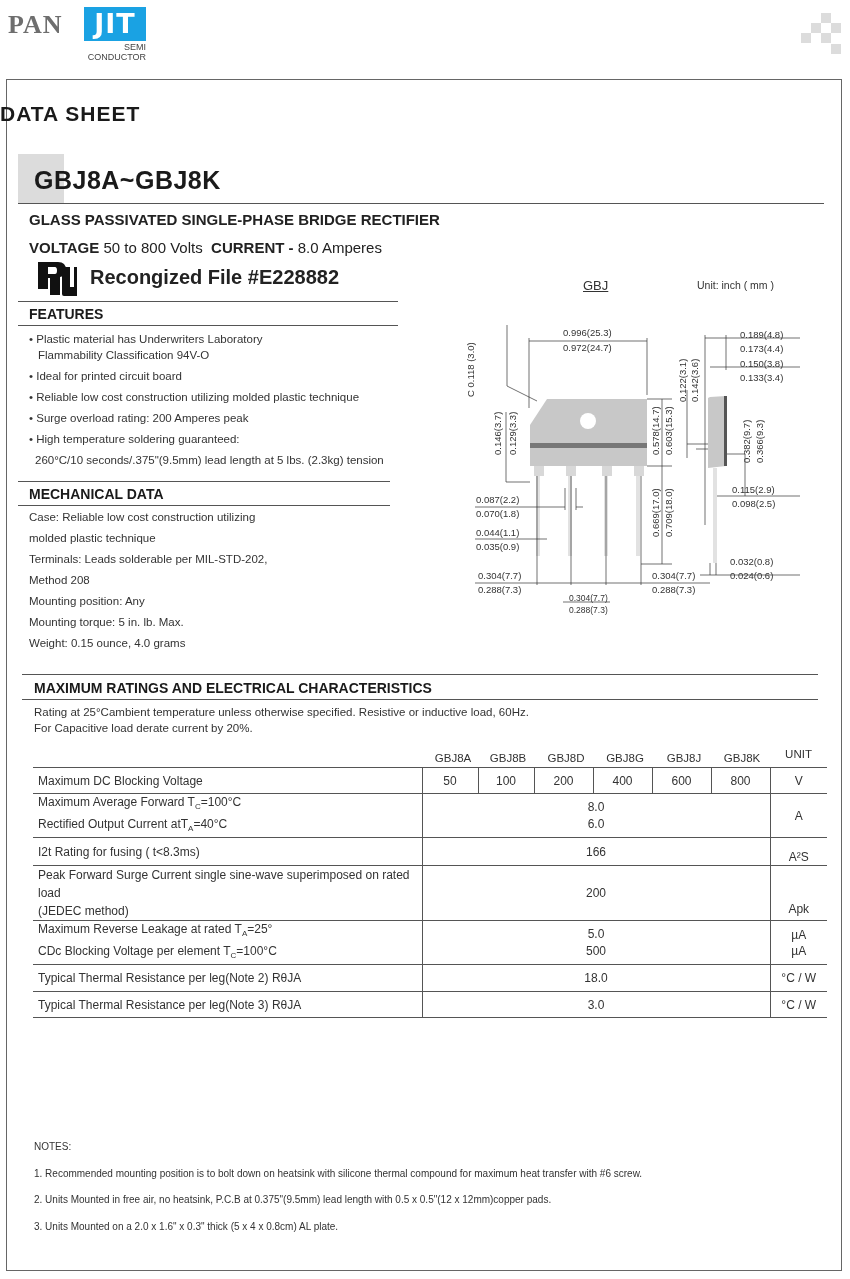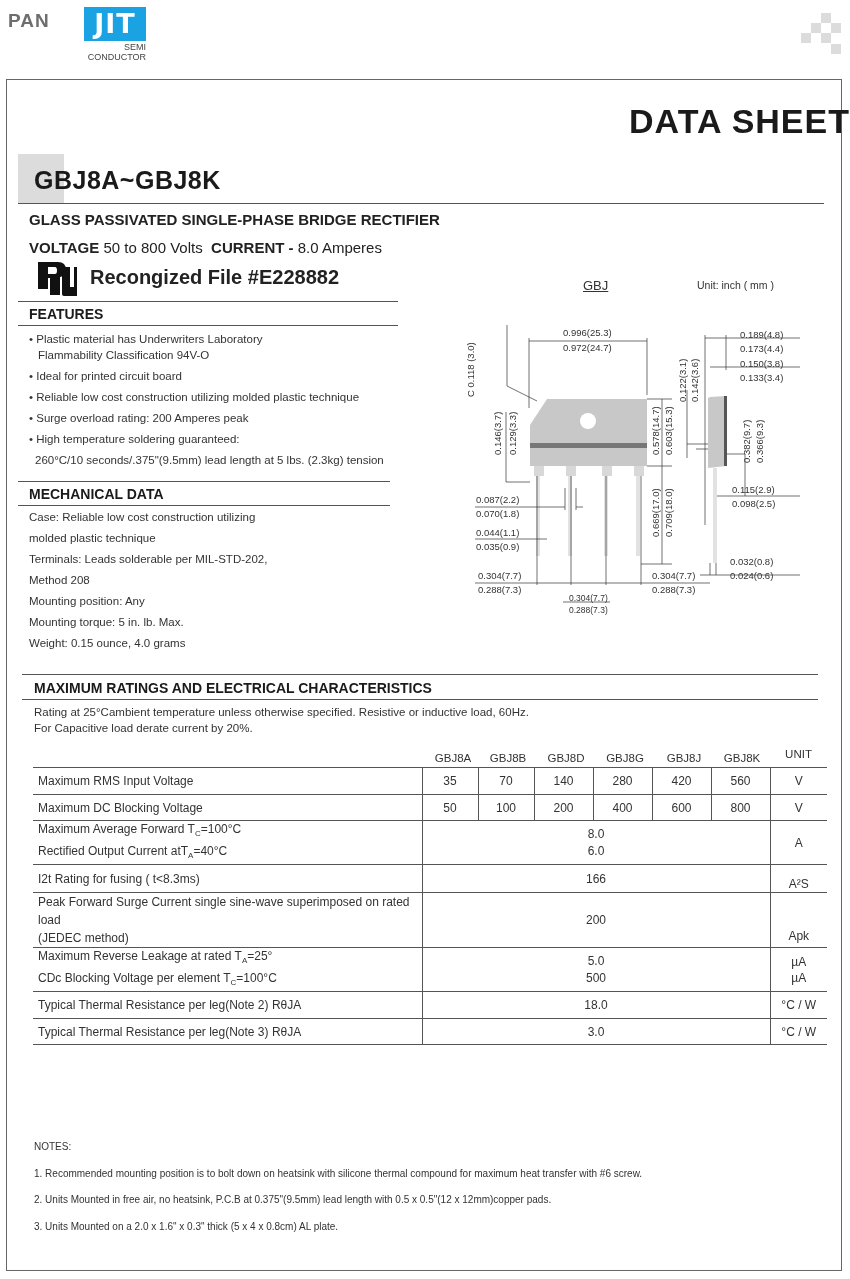--- a/index.html
+++ b/index.html
@@ -1,27 +1,27 @@
 <!DOCTYPE html>
 <html><head>
 <meta charset="utf-8">
 <style>
   *{box-sizing:border-box;margin:0;padding:0}
   html,body{width:850px;height:1279px;background:#fff;overflow:hidden}
   body{position:relative;font-family:"Liberation Sans",sans-serif;color:#222}
   .abs{position:absolute}
   
-  .logo-pan{left:8px;top:10px;font-size:19px;font-weight:bold;color:#6e6e6e;letter-spacing:1px;font-family:Liberation Sans, sans-serif}
+  .logo-pan{left:8px;top:10px;font-size:26px;font-weight:bold;color:#6e6e6e;letter-spacing:1px;font-family:Liberation Serif, serif}
   .logo-jit{left:84px;top:7px;width:62px;height:34px;background:#1aa2e3;color:#fff;font-size:27px;font-weight:bold;text-align:center;line-height:34px;font-family:"DejaVu Sans",sans-serif;letter-spacing:1px}
   .logo-semi{left:115px;top:42px;font-size:9px;color:#444;text-align:right;width:31px}
   .logo-cond{left:84px;top:52px;font-size:9px;color:#444;width:62px;text-align:right}
   .deco{width:10px;height:10px;background:#dcdcdc}
   
   .frame{left:6px;top:79px;width:836px;height:1192px;border:1px solid #666}
-  .title{left:0;top:102px;width:850px;text-align:right;font-size:34px;font-weight:bold;color:#1a1a1a;letter-spacing:1px}
+  .title{left:0;top:102px;width:850px;text-align:left;font-size:21px;font-weight:bold;color:#1a1a1a;letter-spacing:1px}
   .pn-box{left:18px;top:154px;width:46px;height:50px;background:#dcdcdc}
   .pn{left:34px;top:166px;font-size:25px;font-weight:bold;color:#1a1a1a;letter-spacing:0.5px}
   .hr{height:1px;background:#555}
   .sub1{left:29px;top:211px;font-size:15px;font-weight:bold;color:#222}
   .sub2{left:29px;top:239px;font-size:15px;font-weight:bold;color:#222}
   .sub2 .n{font-weight:normal}
   .ul-icon{left:36px;top:259px;width:42px;height:40px}
   .ul-text{left:90px;top:266px;font-size:20px;font-weight:bold;color:#222}
   .sec-h{font-size:14px;font-weight:bold;color:#1a1a1a}
   .feat{font-size:11.5px;color:#333;line-height:14px}
@@ -221,30 +221,20 @@
     <col style="width:389px">
       <col style="width:56px">
       <col style="width:56px">
       <col style="width:59px">
       <col style="width:59px">
       <col style="width:59px">
       <col style="width:59px">
       <col style="width:57px">
   </colgroup>
   <tbody>
-  <tr style="height:27px">
-    <td class="d">Maximum RMS Input Voltage</td>
-    <td class="v">35</td>
-    <td class="v">70</td>
-    <td class="v">140</td>
-    <td class="v">280</td>
-    <td class="v">420</td>
-    <td class="v">560</td>
-    <td class="u">V</td>
-  </tr>
   <tr style="height:26px">
     <td class="d">Maximum DC Blocking Voltage</td>
     <td class="v">50</td>
     <td class="v">100</td>
     <td class="v">200</td>
     <td class="v">400</td>
     <td class="v">600</td>
     <td class="v">800</td>
     <td class="u">V</td>
   </tr>

